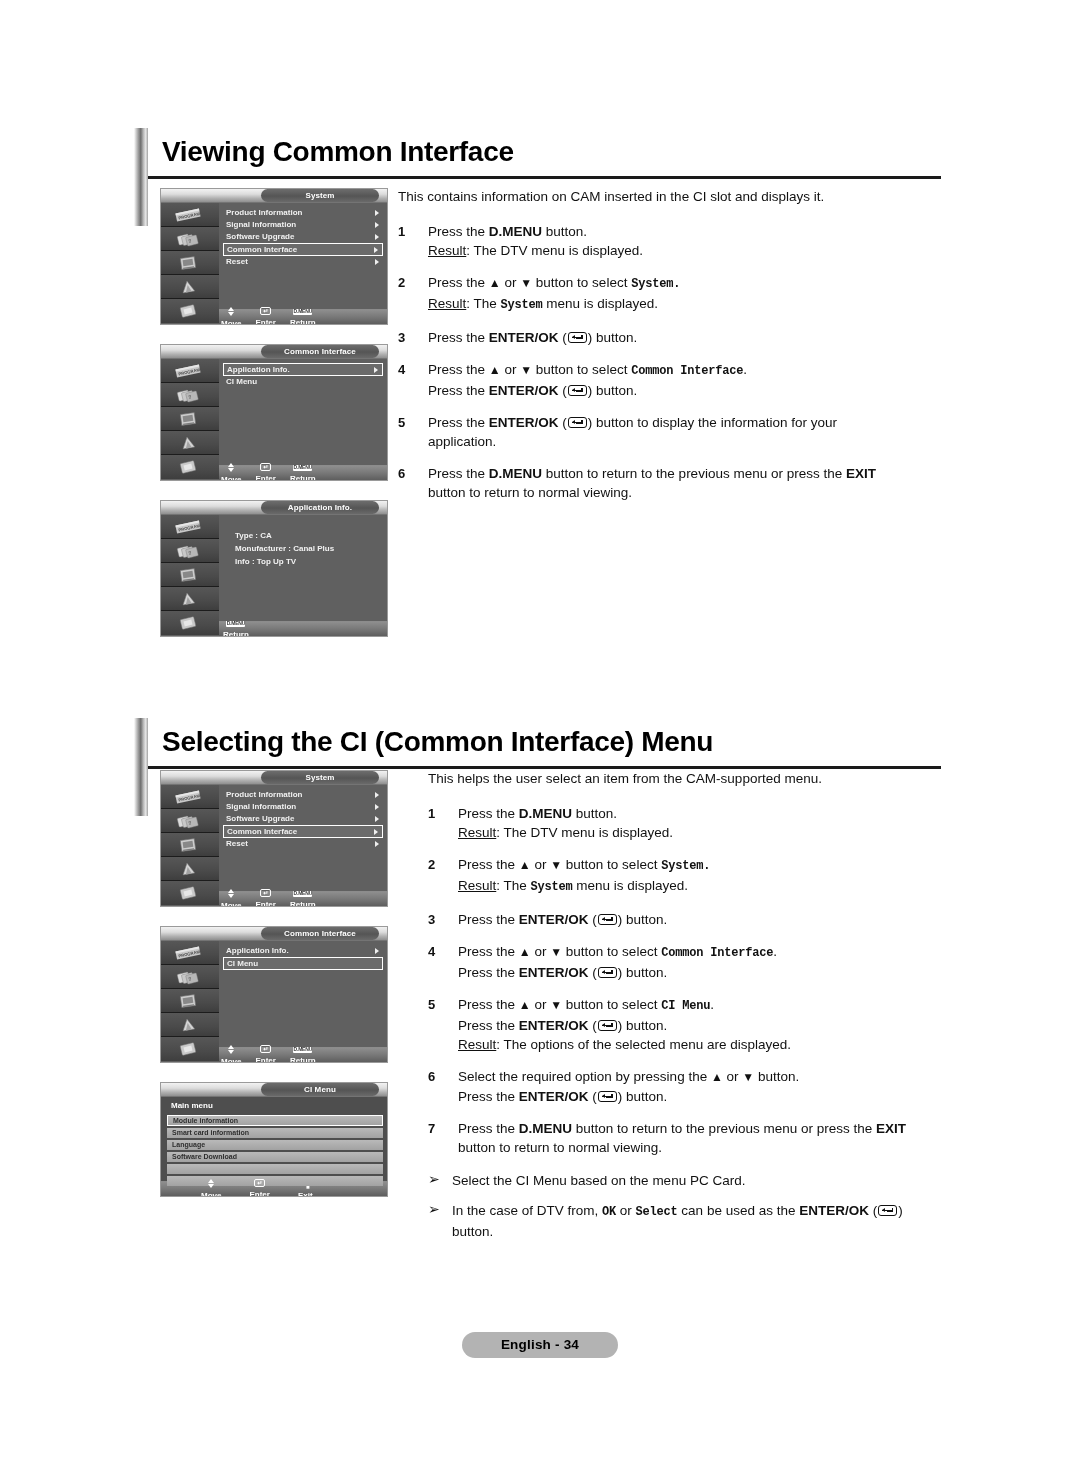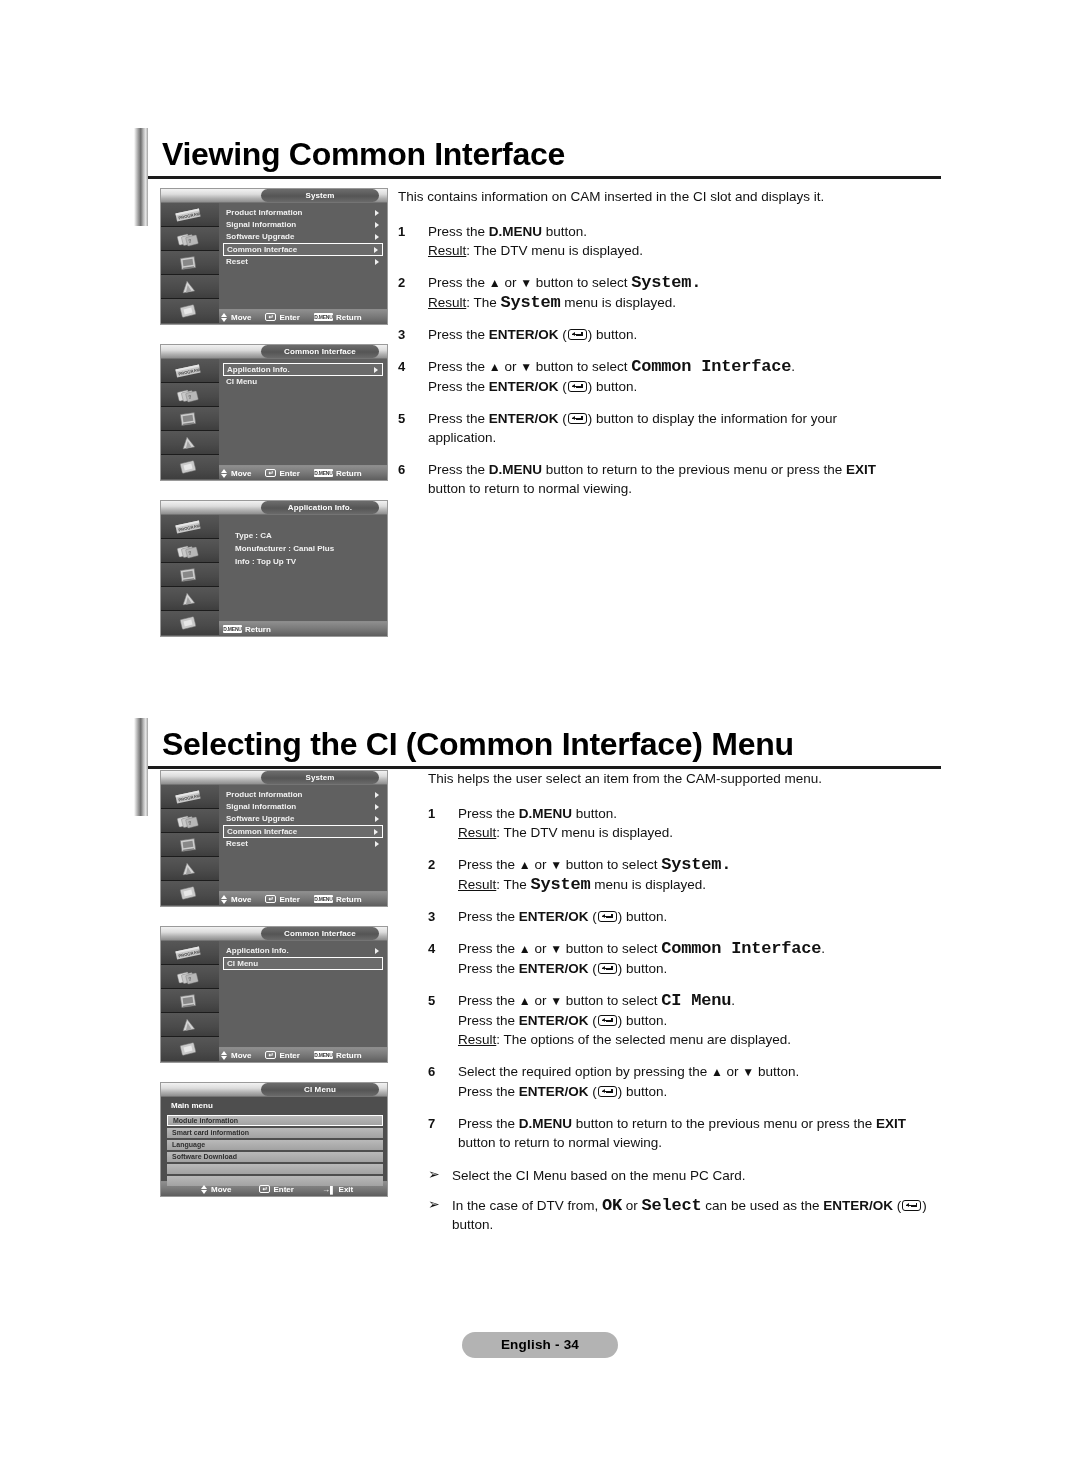--- a/index.html
+++ b/index.html
@@ -26,21 +26,21 @@
   .head-bar {
     position: absolute;
     width: 14px;
     background: linear-gradient(to right,
         #ffffff 0%, #d8d8d8 12%, #9a9a9a 32%,
         #6f6f6f 48%, #b5b5b5 66%, #e8e8e8 84%, #9f9f9f 100%);
   }
 
   .head-title {
     position: absolute;
-    font-size: 32px;
+    font-size: 28px;
     font-weight: bold;
     color: #000000;
     letter-spacing: -0.3px;
     white-space: nowrap;
     font-family: "Liberation Sans", sans-serif;
   }
 
   .head-rule {
     position: absolute;
     height: 3px;
@@ -159,21 +159,21 @@
     border-top: 1px solid #8c8c8c;
     display: flex;
     align-items: center;
     color: #ffffff;
     font-size: 8px;
     font-weight: bold;
     padding-left: 60px;
     gap: 14px;
   }
 
-  .fitem { display: flex; align-items: center; gap: 3px; white-space: nowrap; }
+  .fitem { display: flex; align-items: center; gap: 3px; white-space: nowrap; flex-direction: column; }
 
   .ico-updown {
     display: inline-block;
     width: 7px; height: 9px;
     position: relative;
   }
   .ico-updown::before, .ico-updown::after {
     content: ""; position: absolute; left: 0;
     border-left: 3.5px solid transparent;
     border-right: 3.5px solid transparent;
@@ -267,21 +267,21 @@
     font-weight: bold;
     font-size: 13px;
   }
 
   .step-body { flex: 1; }
 
   .b { font-weight: bold; }
   .mono {
     font-family: "Liberation Mono", "DejaVu Sans Mono", monospace;
     font-weight: bold;
-    font-size: 17px;
+    font-size: 12px;
     letter-spacing: -0.2px;
   }
   .res { text-decoration: underline; }
 
   .arrow-g { font-size: 12px; }
 
   .note {
     display: flex;
     font-size: 13.5px;
     color: #111;

